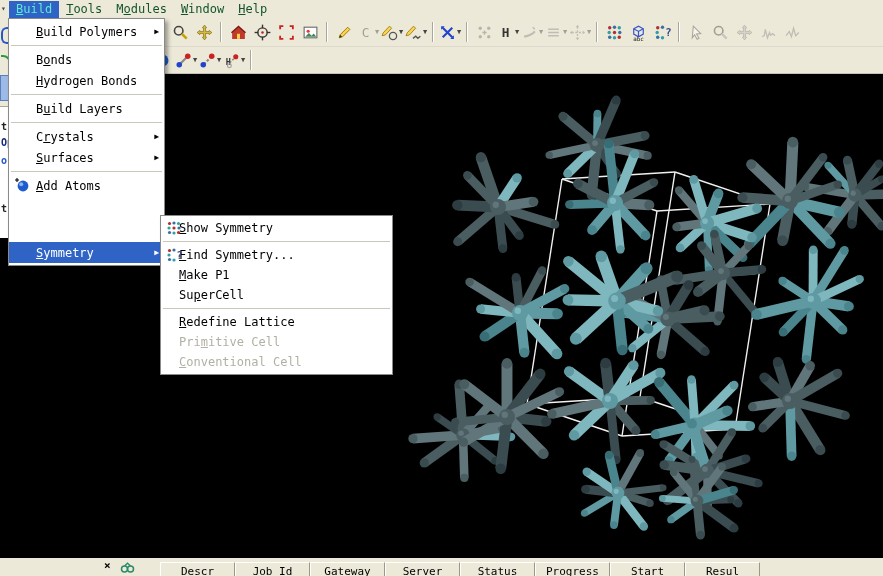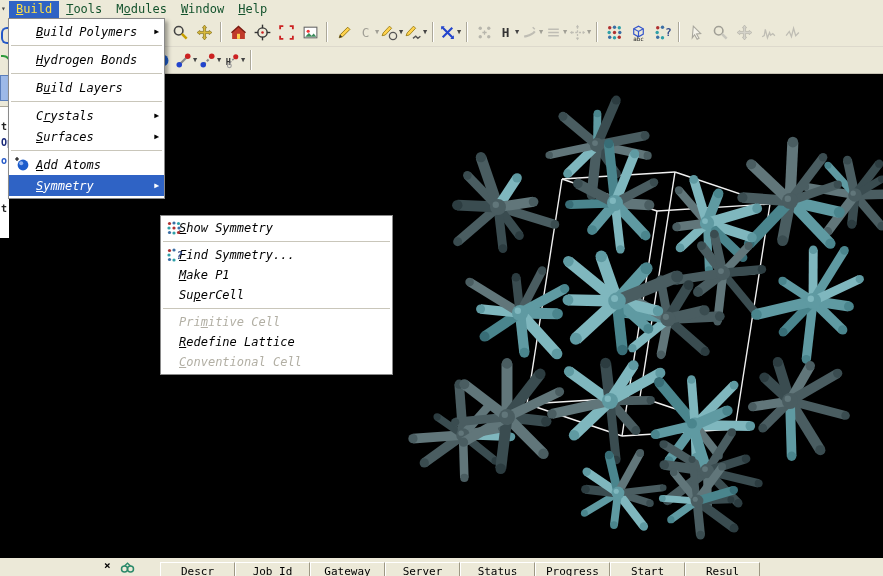--- a/index.html
+++ b/index.html
@@ -5,21 +5,21 @@
   html,body{margin:0;padding:0;background:#888;}
   .app{position:relative;width:883px;height:576px;background:#ece9d8;
        font-family:"DejaVu Sans Mono","Liberation Mono",monospace;overflow:hidden;
        -webkit-user-select:none;user-select:none;}
   u{text-decoration:underline;}
 
   
   .menubar{position:absolute;top:0;left:0;right:0;height:18px;display:flex;align-items:center;
            padding-left:9px;font-size:12px;background:#ece9d8;z-index:6;}
   .mb-item{padding:1px 7px 2px 7px;white-space:pre;color:#14532d;}
-  .mb-item.active{background:#2f63c5;color:#fde047;}
+  .mb-item.active{background:#2f63c5;color:#5eead4;}
   .mb-grip{position:absolute;left:1px;top:4px;font-size:8px;color:#444;}
 
   
   .toolbar{position:absolute;left:0;right:0;display:flex;align-items:center;background:#ece9d8;z-index:1;}
   #toolbar1{top:18px;height:28px;border-bottom:1px solid #ddd9cc;}
   #toolbar2{top:47px;height:26px;border-bottom:1px solid #c6c2b4;}
   .tb{height:22px;min-width:24px;display:flex;align-items:center;justify-content:center;gap:1px;}
   .tb svg{width:17px;height:17px;display:block;}
   .tb .dd{font-size:7px;color:#444;margin-left:0px;}
   .tb.disabled{filter:grayscale(1) opacity(.45);}
@@ -31,29 +31,29 @@
   
   .left-strip{position:absolute;left:0;top:18px;width:9px;height:220px;background:#ece9d8;z-index:4;overflow:hidden;}
   .ls-swirl{position:absolute;left:1px;top:9px;width:7px;height:13px;border:2px solid #2458c8;border-right:none;border-radius:6px 0 0 6px;}
   .ls-arc{position:absolute;left:1px;top:37px;width:8px;height:10px;border:2px solid #2d9a3c;border-bottom:none;border-left:none;border-radius:0 8px 0 0;}
   .ls-press{position:absolute;left:0px;top:57px;width:9px;height:24px;background:#9db9e8;border:1px solid #5a7ebc;}
   .ls-panel{position:absolute;left:0;top:88px;width:9px;height:132px;background:#fff;border-top:1px solid #aca899;}
   .ls-frag{position:absolute;left:1px;font-size:10px;font-weight:bold;}
 
   
   .menu{position:absolute;background:#fff;border:1px solid #8a8a8a;box-shadow:3px 3px 4px rgba(0,0,0,.35);
-        padding:2px 0;font-size:12px;z-index:10;font-style:italic;}
+        padding:2px 0;font-size:12px;z-index:10;}
   #buildmenu{left:8px;top:18px;width:155px;}
   #symmenu{left:160px;top:215px;width:231px;z-index:11;}
   .mi{height:21px;display:flex;align-items:center;position:relative;padding-left:27px;white-space:pre;color:#000;}
   #symmenu .mi{height:20px;padding-left:18px;}
   .mi-icon{position:absolute;left:3px;top:1px;width:19px;height:18px;display:flex;align-items:center;justify-content:center;}
   .mi-icon svg{width:16px;height:16px;}
   .mi-arrow{position:absolute;right:5px;font-size:8px;top:6px;}
-  .mi.hl{background:#2f63c5;color:#fff;}
+  .mi.hl{background:#2f63c5;color:#fff;margin-top:46px;}
   .mi.dis{color:#b2afa4;}
   .menusep{height:1px;background:#c9c6ba;margin:3px 2px;}
 
   
   .bottombar{position:absolute;left:0;top:558px;width:883px;height:18px;background:#ece9d8;z-index:3;}
   .bb-close{position:absolute;left:104px;top:3px;font-size:11px;font-weight:bold;color:#000;line-height:10px;}
   .bb-binoc{position:absolute;left:120px;top:2px;}
   .bb-headers{position:absolute;left:160px;top:4px;display:flex;}
   .hdr{width:75px;height:18px;background:#ece9d8;border-top:1px solid #fff;border-left:1px solid #fff;
        border-right:1px solid #9d9884;font-size:11px;text-align:center;padding-top:2px;box-sizing:border-box;
@@ -685,20 +685,21 @@
         <span class="ls-frag" style="top: 14px; color: rgb(34, 34, 34);">t</span>
         <span class="ls-frag" style="top: 30px; color: rgb(26, 42, 122);">Op</span>
         <span class="ls-frag" style="top: 48px; color: rgb(36, 88, 200);">or</span>
         <span class="ls-frag" style="top: 96px; color: rgb(34, 34, 34);">t.</span>
       </div>
   </div>
 
   <div class="menu" id="buildmenu">
       <div class="mi"><span><u>B</u>uild Polymers</span><div class="mi-arrow">▶</div></div>
       <div class="menusep"></div>
+      <div class="mi"><span>B<u>o</u>nds</span></div>
       <div class="mi"><span><u>H</u>ydrogen Bonds</span></div>
       <div class="menusep"></div>
       <div class="mi"><span>B<u>u</u>ild Layers</span></div>
       <div class="menusep"></div>
       <div class="mi"><span>C<u>r</u>ystals</span><div class="mi-arrow">▶</div></div>
       <div class="mi"><span><u>S</u>urfaces</span><div class="mi-arrow">▶</div></div>
       <div class="menusep"></div>
       <div class="mi"><div class="mi-icon"><svg viewBox="0 0 16 16">
             <circle cx="9" cy="9" r="5.4" fill="#1c5ccc"></circle>
             <circle cx="7.2" cy="7.2" r="2" fill="#8fb2f0"></circle>
@@ -723,22 +724,22 @@
             <circle cx="3.5" cy="3.5" r="1.6" fill="#b03030"></circle>
             <circle cx="8" cy="3" r="1.6" fill="#3a6ea5"></circle>
             <circle cx="3" cy="8" r="1.6" fill="#2fa0a8"></circle>
             <circle cx="3.5" cy="12.5" r="1.6" fill="#3a6ea5"></circle>
             <circle cx="8" cy="13" r="1.6" fill="#2fa0a8"></circle>
             <text x="10.5" y="11.5" font-size="10" font-weight="bold" fill="#334a8a" font-family="monospace">?</text>
           </svg></div><span><u>F</u>ind Symmetry...</span></div>
       <div class="mi"><span><u>M</u>ake P1</span></div>
       <div class="mi"><span>Su<u>p</u>erCell</span></div>
       <div class="menusep"></div>
+      <div class="mi"><span><u>R</u>edefine Lattice</span></div>
       <div class="mi dis"><span>Pri<u>m</u>itive Cell</span></div>
-      <div class="mi"><span><u>R</u>edefine Lattice</span></div>
       <div class="mi dis"><span><u>C</u>onventional Cell</span></div>
     </div>
 
   <div class="bottombar">
     <span class="bb-close">×</span>
     <span class="bb-binoc" id="bbicon"><svg viewBox="0 0 16 16" width="15" height="15">
           <circle cx="4.8" cy="9.6" r="3.2" fill="none" stroke="#2a8a6a" stroke-width="1.6"></circle>
           <circle cx="11.2" cy="9.6" r="3.2" fill="none" stroke="#2a8a6a" stroke-width="1.6"></circle>
           <path d="M4.8 6.4L8 3.4l3.2 3" fill="none" stroke="#2a8a6a" stroke-width="1.4"></path>
         </svg></span>

